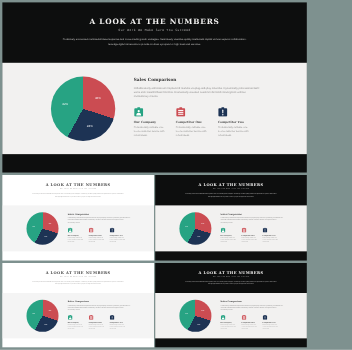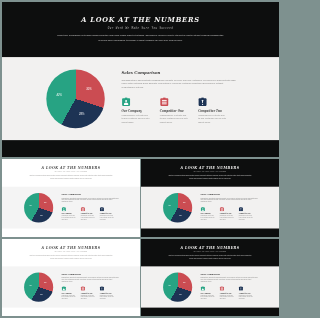--- a/index.html
+++ b/index.html
@@ -1,21 +1,21 @@
 <!DOCTYPE html>
 <html><head>
 <meta charset="utf-8">
 <style>
   html,body{margin:0;padding:0;}
   body{width:281px;height:318px;overflow:hidden;background:#7e918f;
        font-family:"Liberation Sans",sans-serif;-webkit-font-smoothing:antialiased;}
   .stage{position:absolute;left:0;top:0;width:281px;height:318px;}
 
   
-  .frame{position:absolute;overflow:hidden;font-style:italic;}
+  .frame{position:absolute;overflow:hidden;}
   #hero{left:2px;top:2px;width:277px;height:155px;}
   #t0{left:2px;top:158.7px;width:137.5px;height:78px;}
   #t1{left:141px;top:158.7px;width:137.5px;height:78px;}
   #t2{left:2px;top:239px;width:137.5px;height:77px;}
   #t3{left:141px;top:239px;width:137.5px;height:77px;}
 
   
   .slide{position:absolute;left:0;top:0;width:1000px;height:560px;
          transform-origin:0 0;}
   .slide.dark{background:#0d0e0e;}

